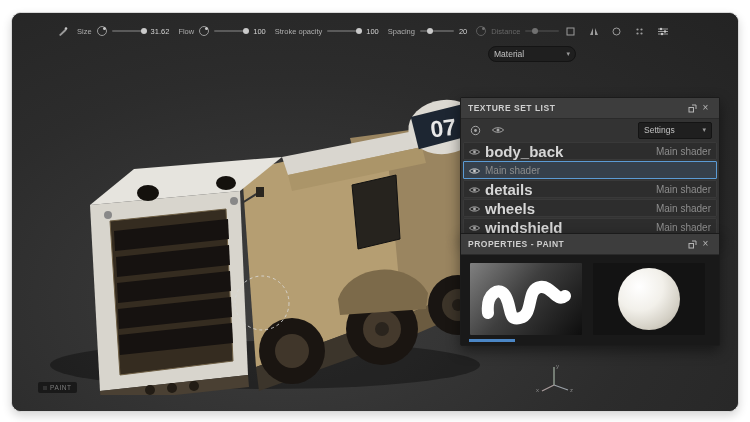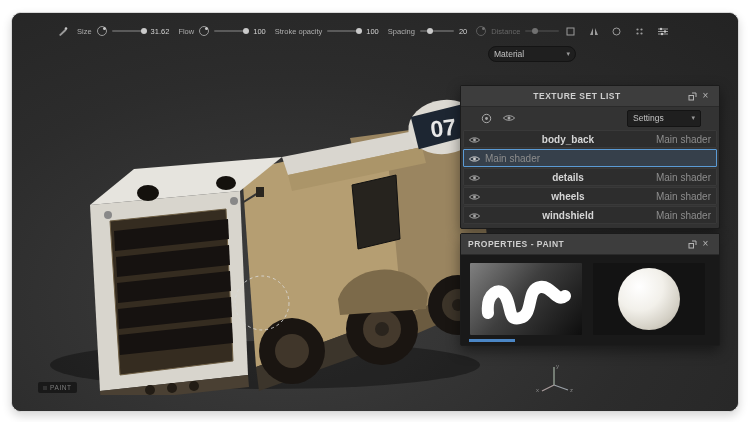--- a/index.html
+++ b/index.html
@@ -32,30 +32,30 @@
   .chev{color:#9a9a9a;font-size:7px;margin-left:4px;}
 
   
   .panel{position:absolute;left:448px;width:258px;z-index:6;background:#333333;
     border:1px solid #1b1b1b;border-radius:2px;box-shadow:0 5px 14px rgba(0,0,0,.45);}
   .panel-header{height:20px;display:flex;align-items:center;padding:0 7px;background:#3d3d3d;
     border-bottom:1px solid #2a2a2a;}
   .panel-title{flex:1;font-size:8.5px;font-weight:700;letter-spacing:.5px;color:#cfcfcf;}
   .ph-btn{width:13px;height:13px;display:flex;align-items:center;justify-content:center;
     color:#b5b5b5;font-size:10px;line-height:1;cursor:default;}
-  .tsl{top:72px;text-align:center;}
-  .tsl-subrow{height:22px;display:flex;align-items:center;gap:9px;padding:0 18px;}
+  .tsl{top:84px;}
+  .tsl-subrow{height:22px;display:flex;align-items:center;gap:9px;padding:0 7px;}
   .tool-btn{width:14px;height:13px;display:flex;align-items:center;justify-content:center;}
   .subrow-spacer{flex:1;}
   .settings-dd{width:62px;height:15px;}
   .tsl-rows{padding:0 0 3px 0;}
   .ts-row{height:16px;margin:1px 2px;display:flex;align-items:center;gap:5px;padding:0 5px;
     background:#2d2d2d;border:1px solid #393939;border-radius:1px;}
   .ts-row.selected{background:#36404b;border-color:#5b9bd5;}
-  .ts-name{flex:1;font-size:10px;font-weight:700;color:#d6d6d6;}
+  .ts-name{flex:1;font-size:15px;font-weight:700;color:#d6d6d6;}
   .ts-shader{font-size:10px;color:#8d8d8d;}
 
   .props{top:220px;}
   .props-content{position:relative;height:90px;background:#191919;padding:8px 9px 0;
     display:flex;gap:11px;box-sizing:border-box;}
   .thumb{width:112px;height:72px;border-radius:1px;overflow:hidden;position:relative;}
   .thumb-stroke{background:linear-gradient(130deg,#808080 0%, #3e3e3e 45%, #0e0e0e 100%);}
   .thumb-sphere{background:#131313;display:flex;align-items:center;justify-content:center;}
   .sphere{width:62px;height:62px;border-radius:50%;
     background:radial-gradient(circle at 34% 30%, #ffffff 0%, #f2f0ea 40%, #d2cec3 72%, #a39e91 100%);}

